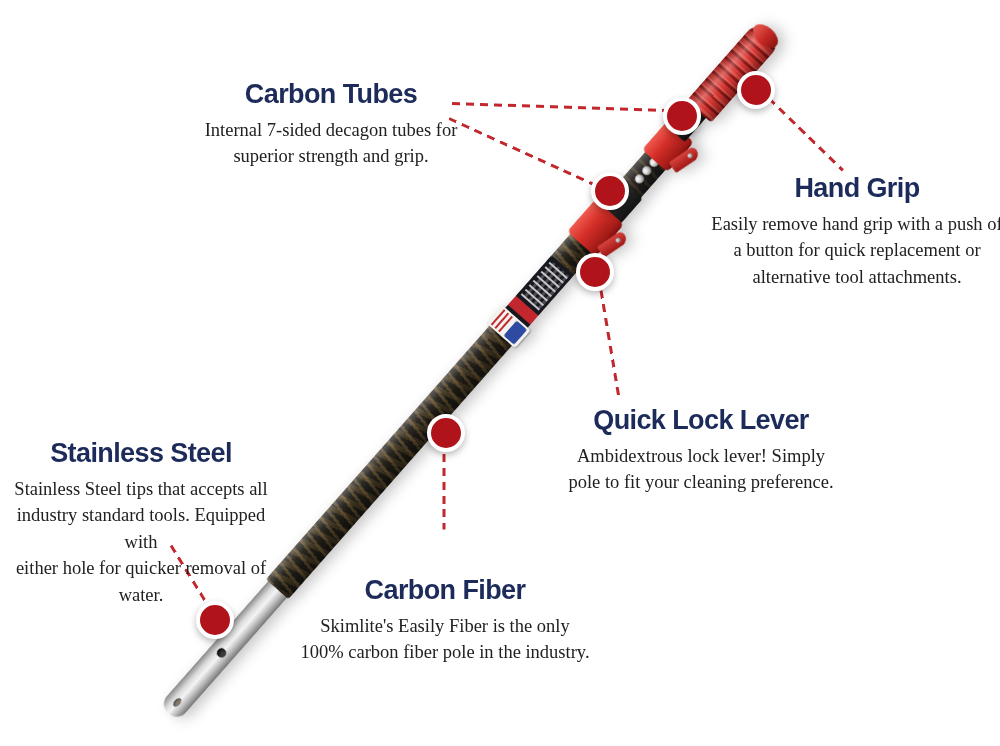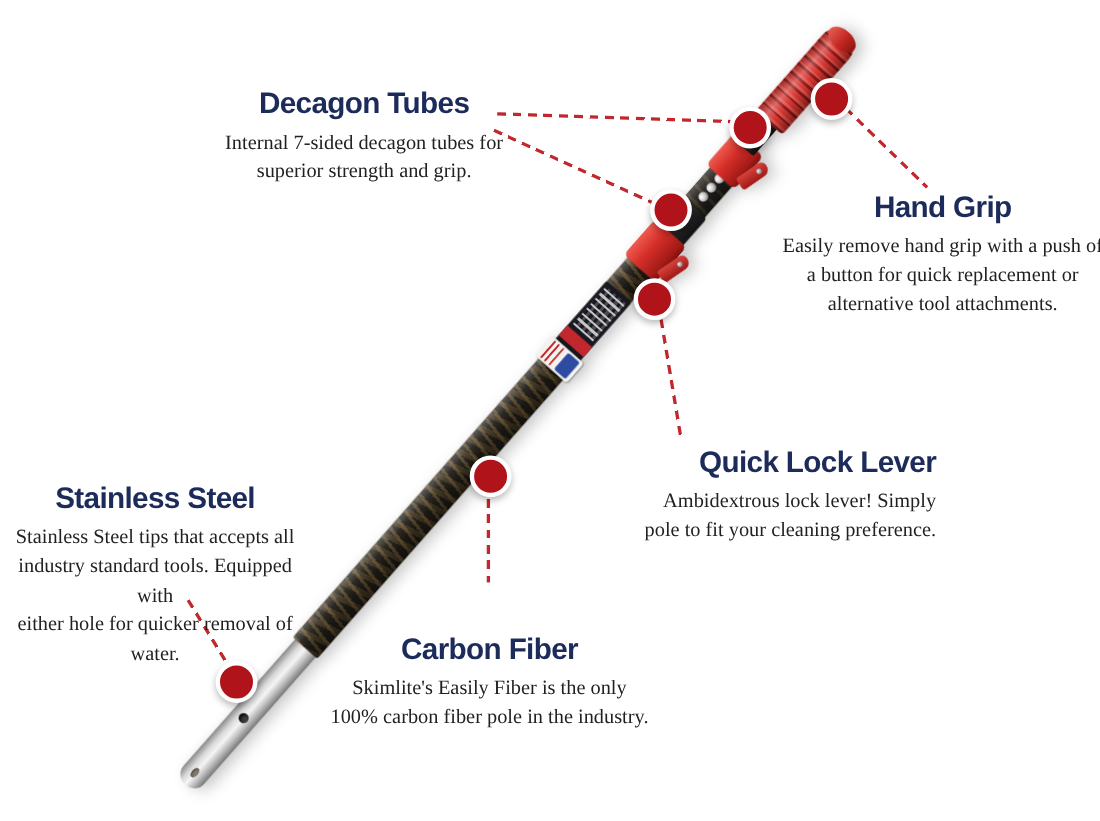--- a/index.html
+++ b/index.html
@@ -15,21 +15,21 @@
     font-weight:bold;font-size:27px;letter-spacing:-0.6px;
     color:var(--accent-navy,#1c2b5a);line-height:1.1;
   }
   .callout .ln{
     font-family:"Liberation Serif",serif;
     font-size:18.5px;line-height:26.5px;color:var(--body-text,#212121);
   }
   .c-decagon{left:151px;top:80px;width:360px;}
   .c-handgrip{left:707px;top:174px;width:300px;}
   .c-stainless{left:0px;top:402px;width:282px;margin-top:37px;}
-  .c-quicklock{left:551px;top:406px;width:300px;text-align:right;}
+  .c-quicklock{left:551px;top:406px;width:300px;}
   .c-carbon{left:295px;top:576px;width:300px;}
 
   
   .marker{
     position:absolute;width:30px;height:30px;border-radius:50%;
     background:var(--marker-red,#b01319);
     border:4px solid #ffffff;
     box-shadow:0 3px 7px rgba(0,0,0,0.28);
     z-index:6;
   }
@@ -169,21 +169,21 @@
   <div class="dotline l-stainless"></div>
 
   <div class="marker m-decagon-upper"></div>
   <div class="marker m-decagon-lower"></div>
   <div class="marker m-handgrip"></div>
   <div class="marker m-quicklock"></div>
   <div class="marker m-carbon"></div>
   <div class="marker m-stainless"></div>
 
   <section class="callout c-decagon">
-    <h2>Decagon Tubes</h2>
+    <h2>Carbon Tubes</h2>
     <div class="ln">Internal 7-sided decagon tubes for</div>
     <div class="ln">superior strength and grip.</div>
   </section>
 
   <section class="callout c-handgrip">
     <h2>Hand Grip</h2>
     <div class="ln">Easily remove hand grip with a push of</div>
     <div class="ln">a button for quick replacement or</div>
     <div class="ln">alternative tool attachments.</div>
   </section>

